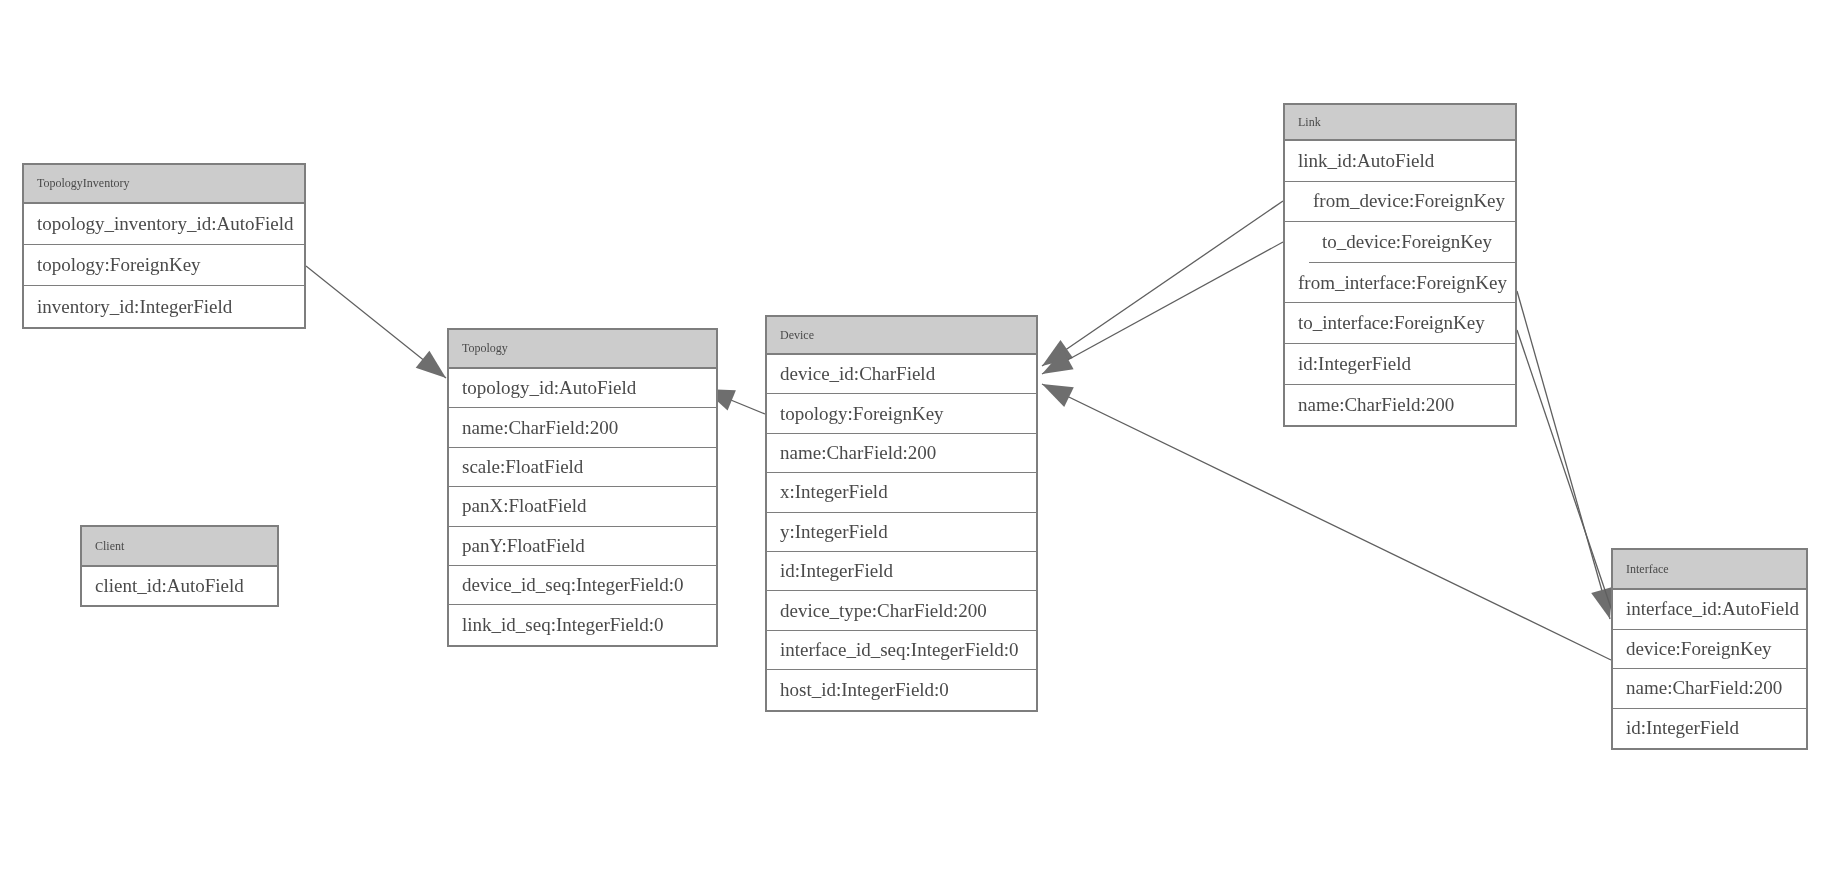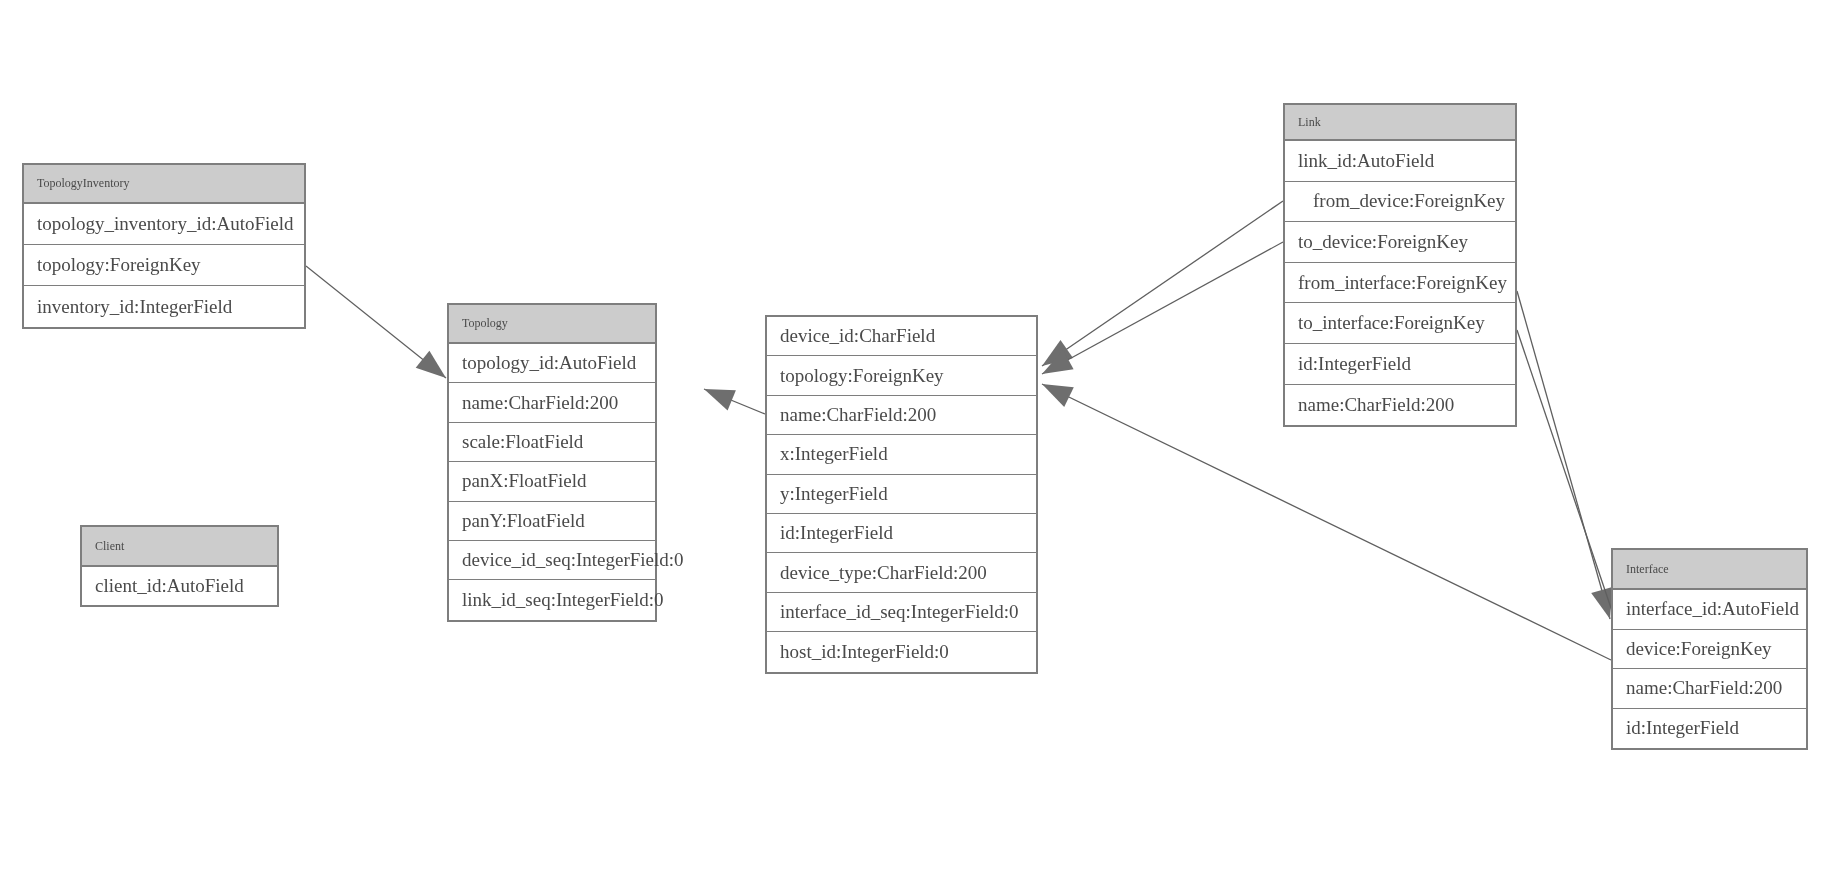--- a/index.html
+++ b/index.html
@@ -84,50 +84,51 @@
       <polygon points="1610.0,619.0 1612.4,587.1 1591.2,593.1" fill="#6e6e6e"></polygon>
       <line x1="1517" y1="330" x2="1612" y2="611" stroke="#5f5f5f" stroke-width="1.3"></line>
     </svg>
   <div class="entities-layer">
       <div class="entity" style="left: 22px; top: 163px; width: 284px;">
         <div class="entity-header" style="height: 39px;">TopologyInventory</div>
         <div class="entity-row" style="height: 41px;">topology_inventory_id:AutoField</div>
         <div class="entity-row" style="height: 41px;">topology:ForeignKey</div>
         <div class="entity-row" style="height: 41px;">inventory_id:IntegerField</div>
       </div>
-      <div class="entity" style="left: 447px; top: 303px; width: 210px;">
+      <div class="entity" style="left: 447px; top: 328px; width: 271px;">
         <div class="entity-header" style="height: 39px;">Topology</div>
         <div class="entity-row" style="height: 39.4px;">topology_id:AutoField</div>
         <div class="entity-row" style="height: 39.4px;">name:CharField:200</div>
         <div class="entity-row" style="height: 39.4px;">scale:FloatField</div>
         <div class="entity-row" style="height: 39.4px;">panX:FloatField</div>
         <div class="entity-row" style="height: 39.4px;">panY:FloatField</div>
         <div class="entity-row" style="height: 39.4px;">device_id_seq:IntegerField:0</div>
         <div class="entity-row" style="height: 39.4px;">link_id_seq:IntegerField:0</div>
       </div>
       <div class="entity" style="left: 80px; top: 525px; width: 199px;">
         <div class="entity-header" style="height: 40px;">Client</div>
         <div class="entity-row" style="height: 38px;">client_id:AutoField</div>
       </div>
       <div class="entity" style="left: 765px; top: 315px; width: 273px;">
+        <div class="entity-header" style="height: 38px;">Device</div>
         <div class="entity-row" style="height: 39.4px;">device_id:CharField</div>
         <div class="entity-row" style="height: 39.4px;">topology:ForeignKey</div>
         <div class="entity-row" style="height: 39.4px;">name:CharField:200</div>
         <div class="entity-row" style="height: 39.4px;">x:IntegerField</div>
         <div class="entity-row" style="height: 39.4px;">y:IntegerField</div>
         <div class="entity-row" style="height: 39.4px;">id:IntegerField</div>
         <div class="entity-row" style="height: 39.4px;">device_type:CharField:200</div>
         <div class="entity-row" style="height: 39.4px;">interface_id_seq:IntegerField:0</div>
         <div class="entity-row" style="height: 39.4px;">host_id:IntegerField:0</div>
       </div>
       <div class="entity" style="left: 1283px; top: 103px; width: 234px;">
         <div class="entity-header" style="height: 36px;">Link</div>
         <div class="entity-row" style="height: 40.6px;">link_id:AutoField</div>
         <div class="entity-row" style="height: 40.6px; padding-left: 28px;">from_device:ForeignKey</div>
-        <div class="entity-row" style="height: 40.6px;">to_device:ForeignKey</div>
+        <div class="entity-row" style="height: 40.6px; margin-left: 24px;">to_device:ForeignKey</div>
         <div class="entity-row" style="height: 40.6px;">from_interface:ForeignKey</div>
         <div class="entity-row" style="height: 40.6px;">to_interface:ForeignKey</div>
         <div class="entity-row" style="height: 40.6px;">id:IntegerField</div>
         <div class="entity-row" style="height: 40.6px;">name:CharField:200</div>
       </div>
       <div class="entity" style="left: 1611px; top: 548px; width: 197px;">
         <div class="entity-header" style="height: 40px;">Interface</div>
         <div class="entity-row" style="height: 39.5px;">interface_id:AutoField</div>
         <div class="entity-row" style="height: 39.5px;">device:ForeignKey</div>
         <div class="entity-row" style="height: 39.5px;">name:CharField:200</div>

